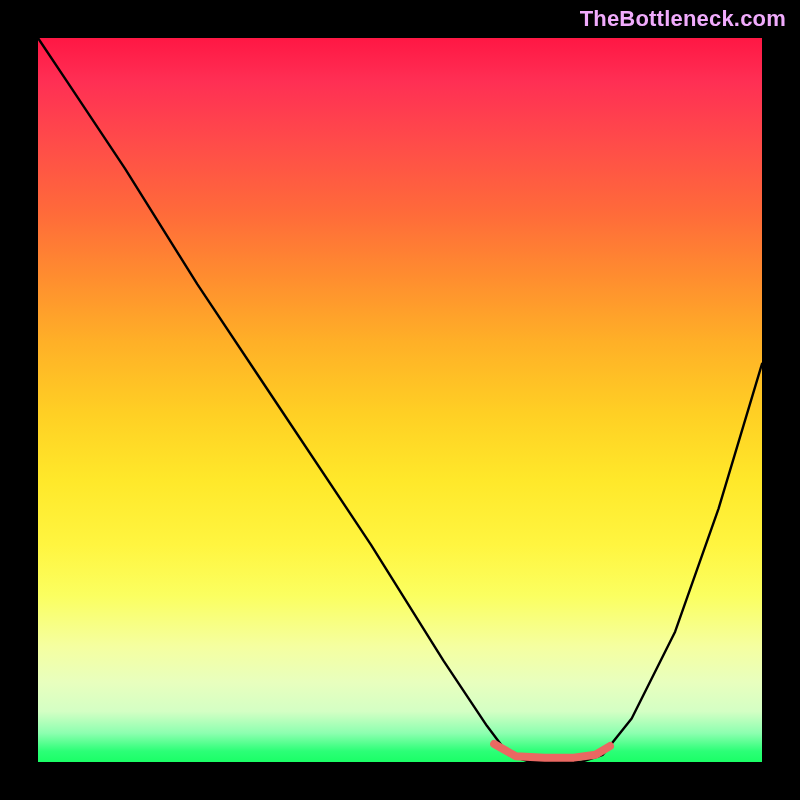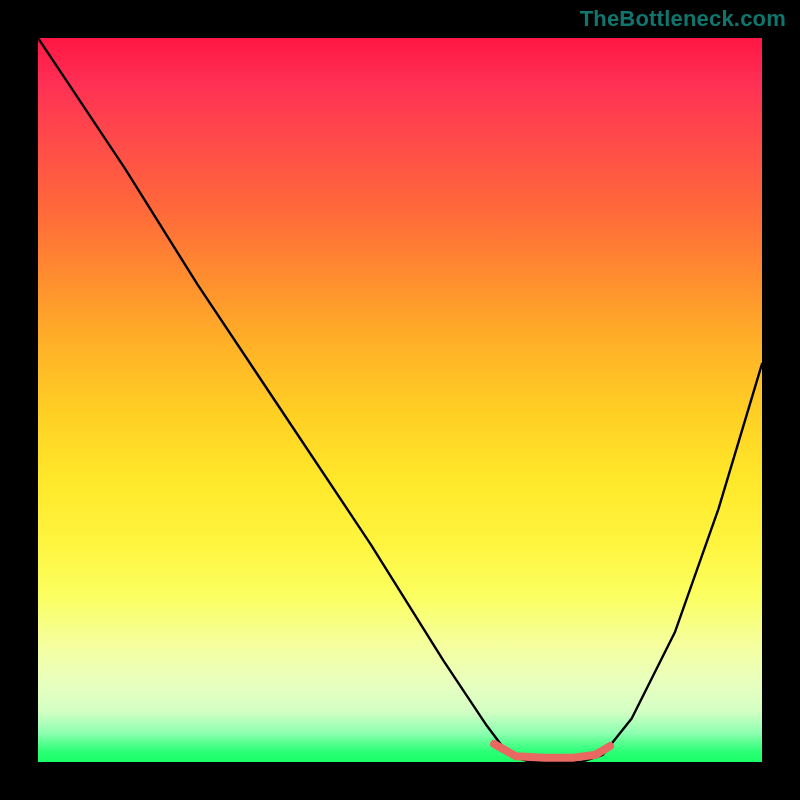--- a/index.html
+++ b/index.html
@@ -10,21 +10,21 @@
     height: 800px;
     background: #000;
   }
   .attribution {
     position: absolute;
     top: 6px;
     right: 14px;
     font-family: Arial, Helvetica, sans-serif;
     font-size: 22px;
     font-weight: bold;
-    color: #0f766e;
+    color: #f0abfc;
     letter-spacing: 0.2px;
     margin-left: 26px;
   }
   .plot-area {
     position: absolute;
     left: 38px;
     top: 38px;
     width: 724px;
     height: 724px;
   }

